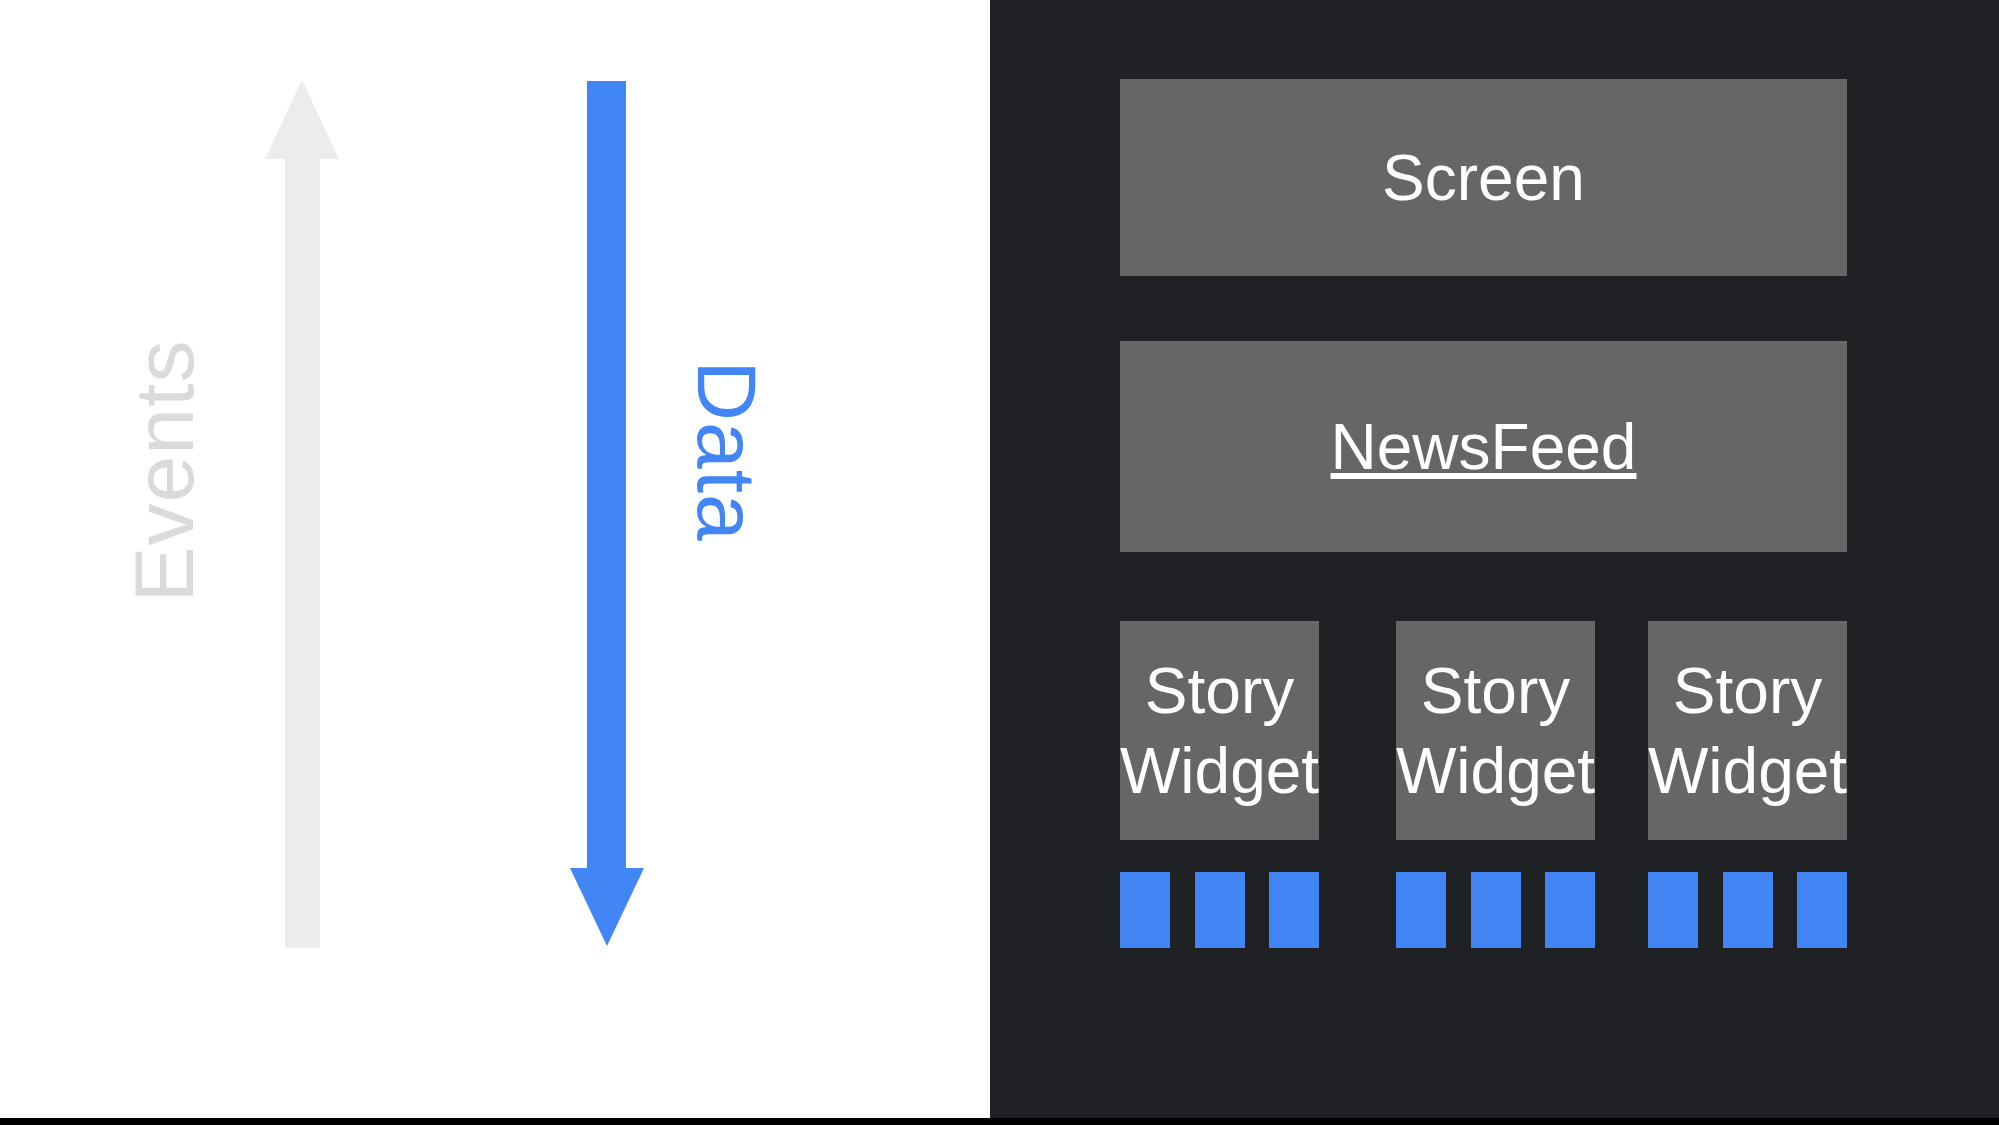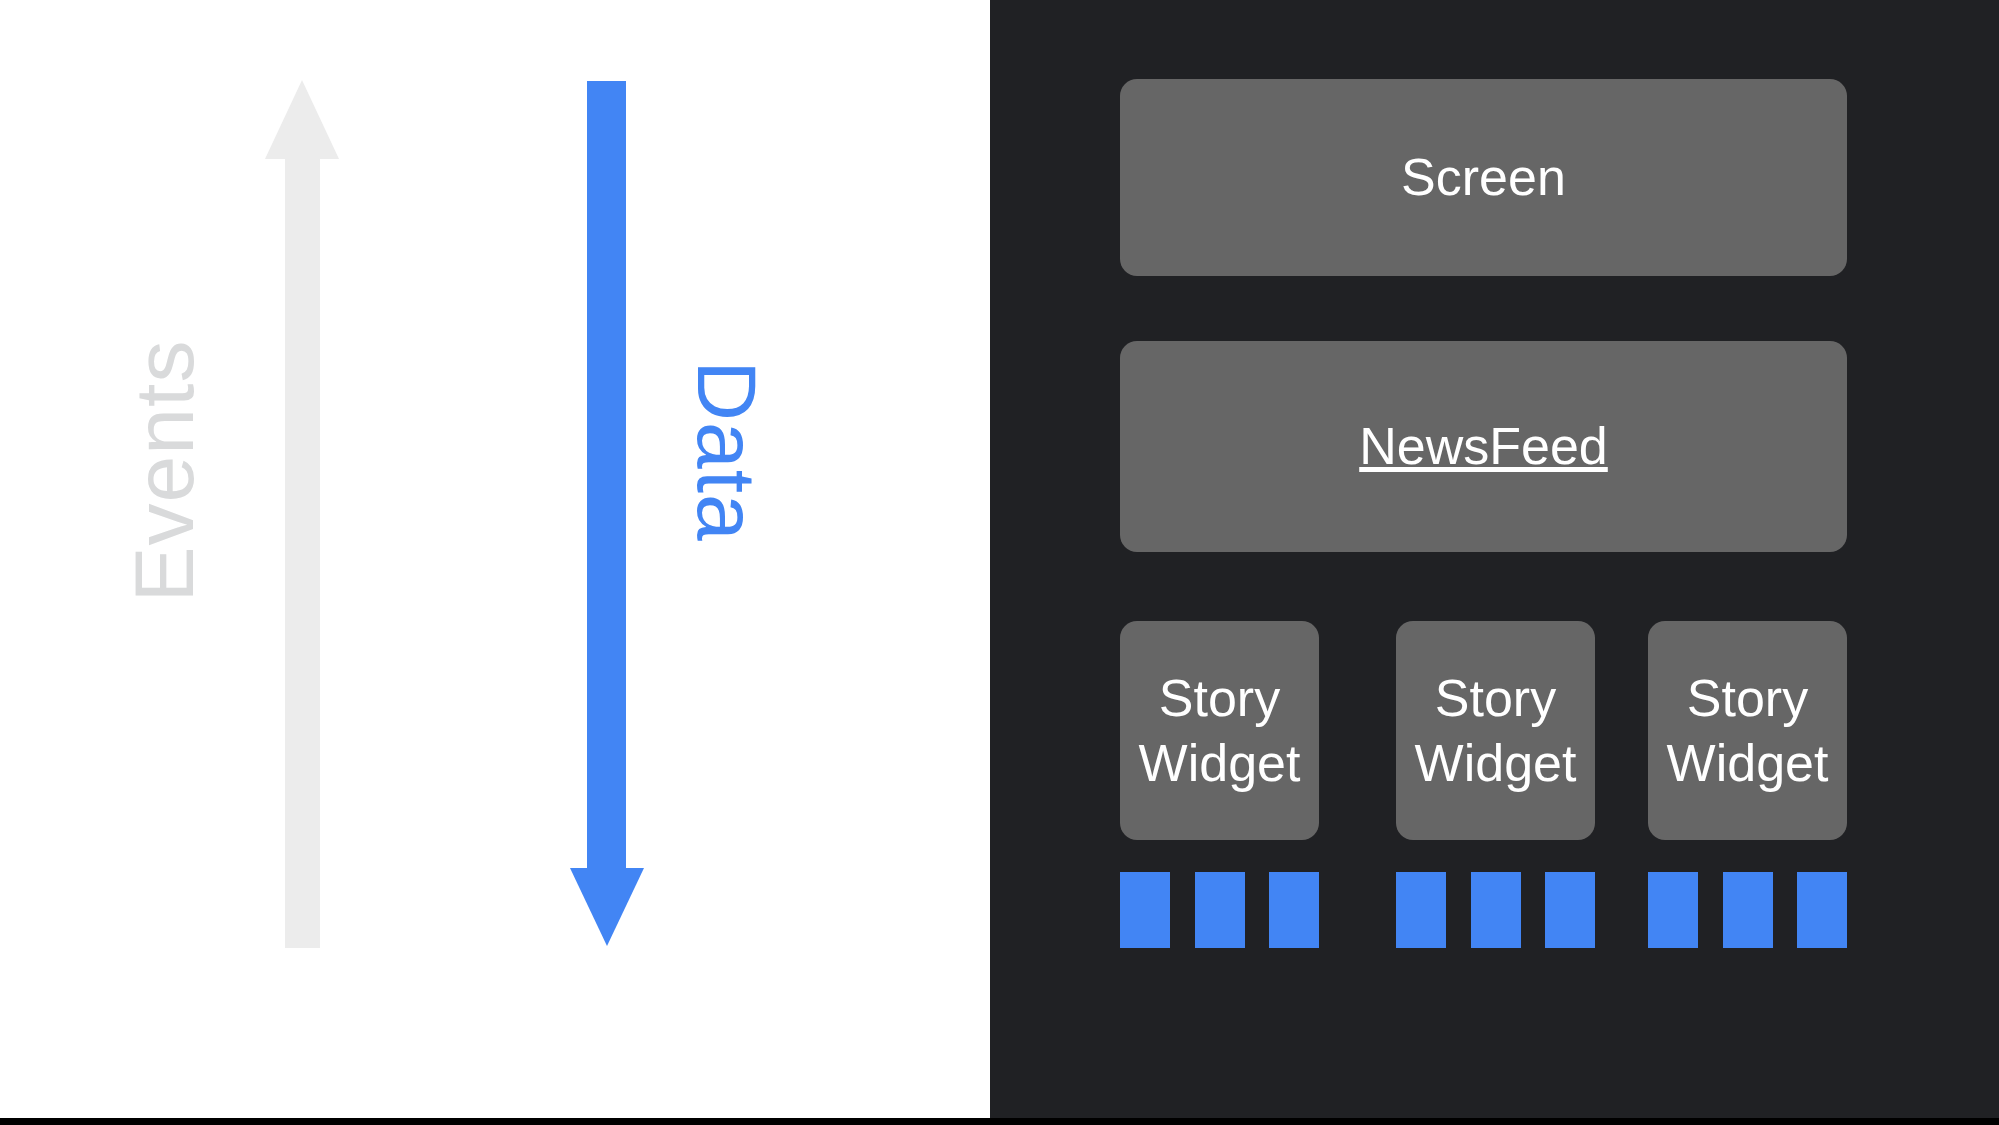--- a/index.html
+++ b/index.html
@@ -87,23 +87,22 @@
     background: var(--panel_bg);
   }
   .tree-box {
     position: absolute;
     background: var(--box_gray);
     color: var(--label_white);
     display: flex;
     align-items: center;
     justify-content: center;
     text-align: center;
-    font-size: 52px;
+    font-size: 64px;
     line-height: 1.25;
-    border-radius: 17px;
   }
   .screen-box   { left: 130px; top:  79px; width: 727px; height: 197px; }
   .newsfeed-box { left: 130px; top: 341px; width: 727px; height: 211px; text-decoration: underline; }
   .story-box    { top: 621px; width: 199px; height: 219px; padding: 11px 8px; }
   .story-box.pos-0 { left: 130px; }
   .story-box.pos-1 { left: 406px; }
   .story-box.pos-2 { left: 658px; }
 
   .squares-group {
     position: absolute;

